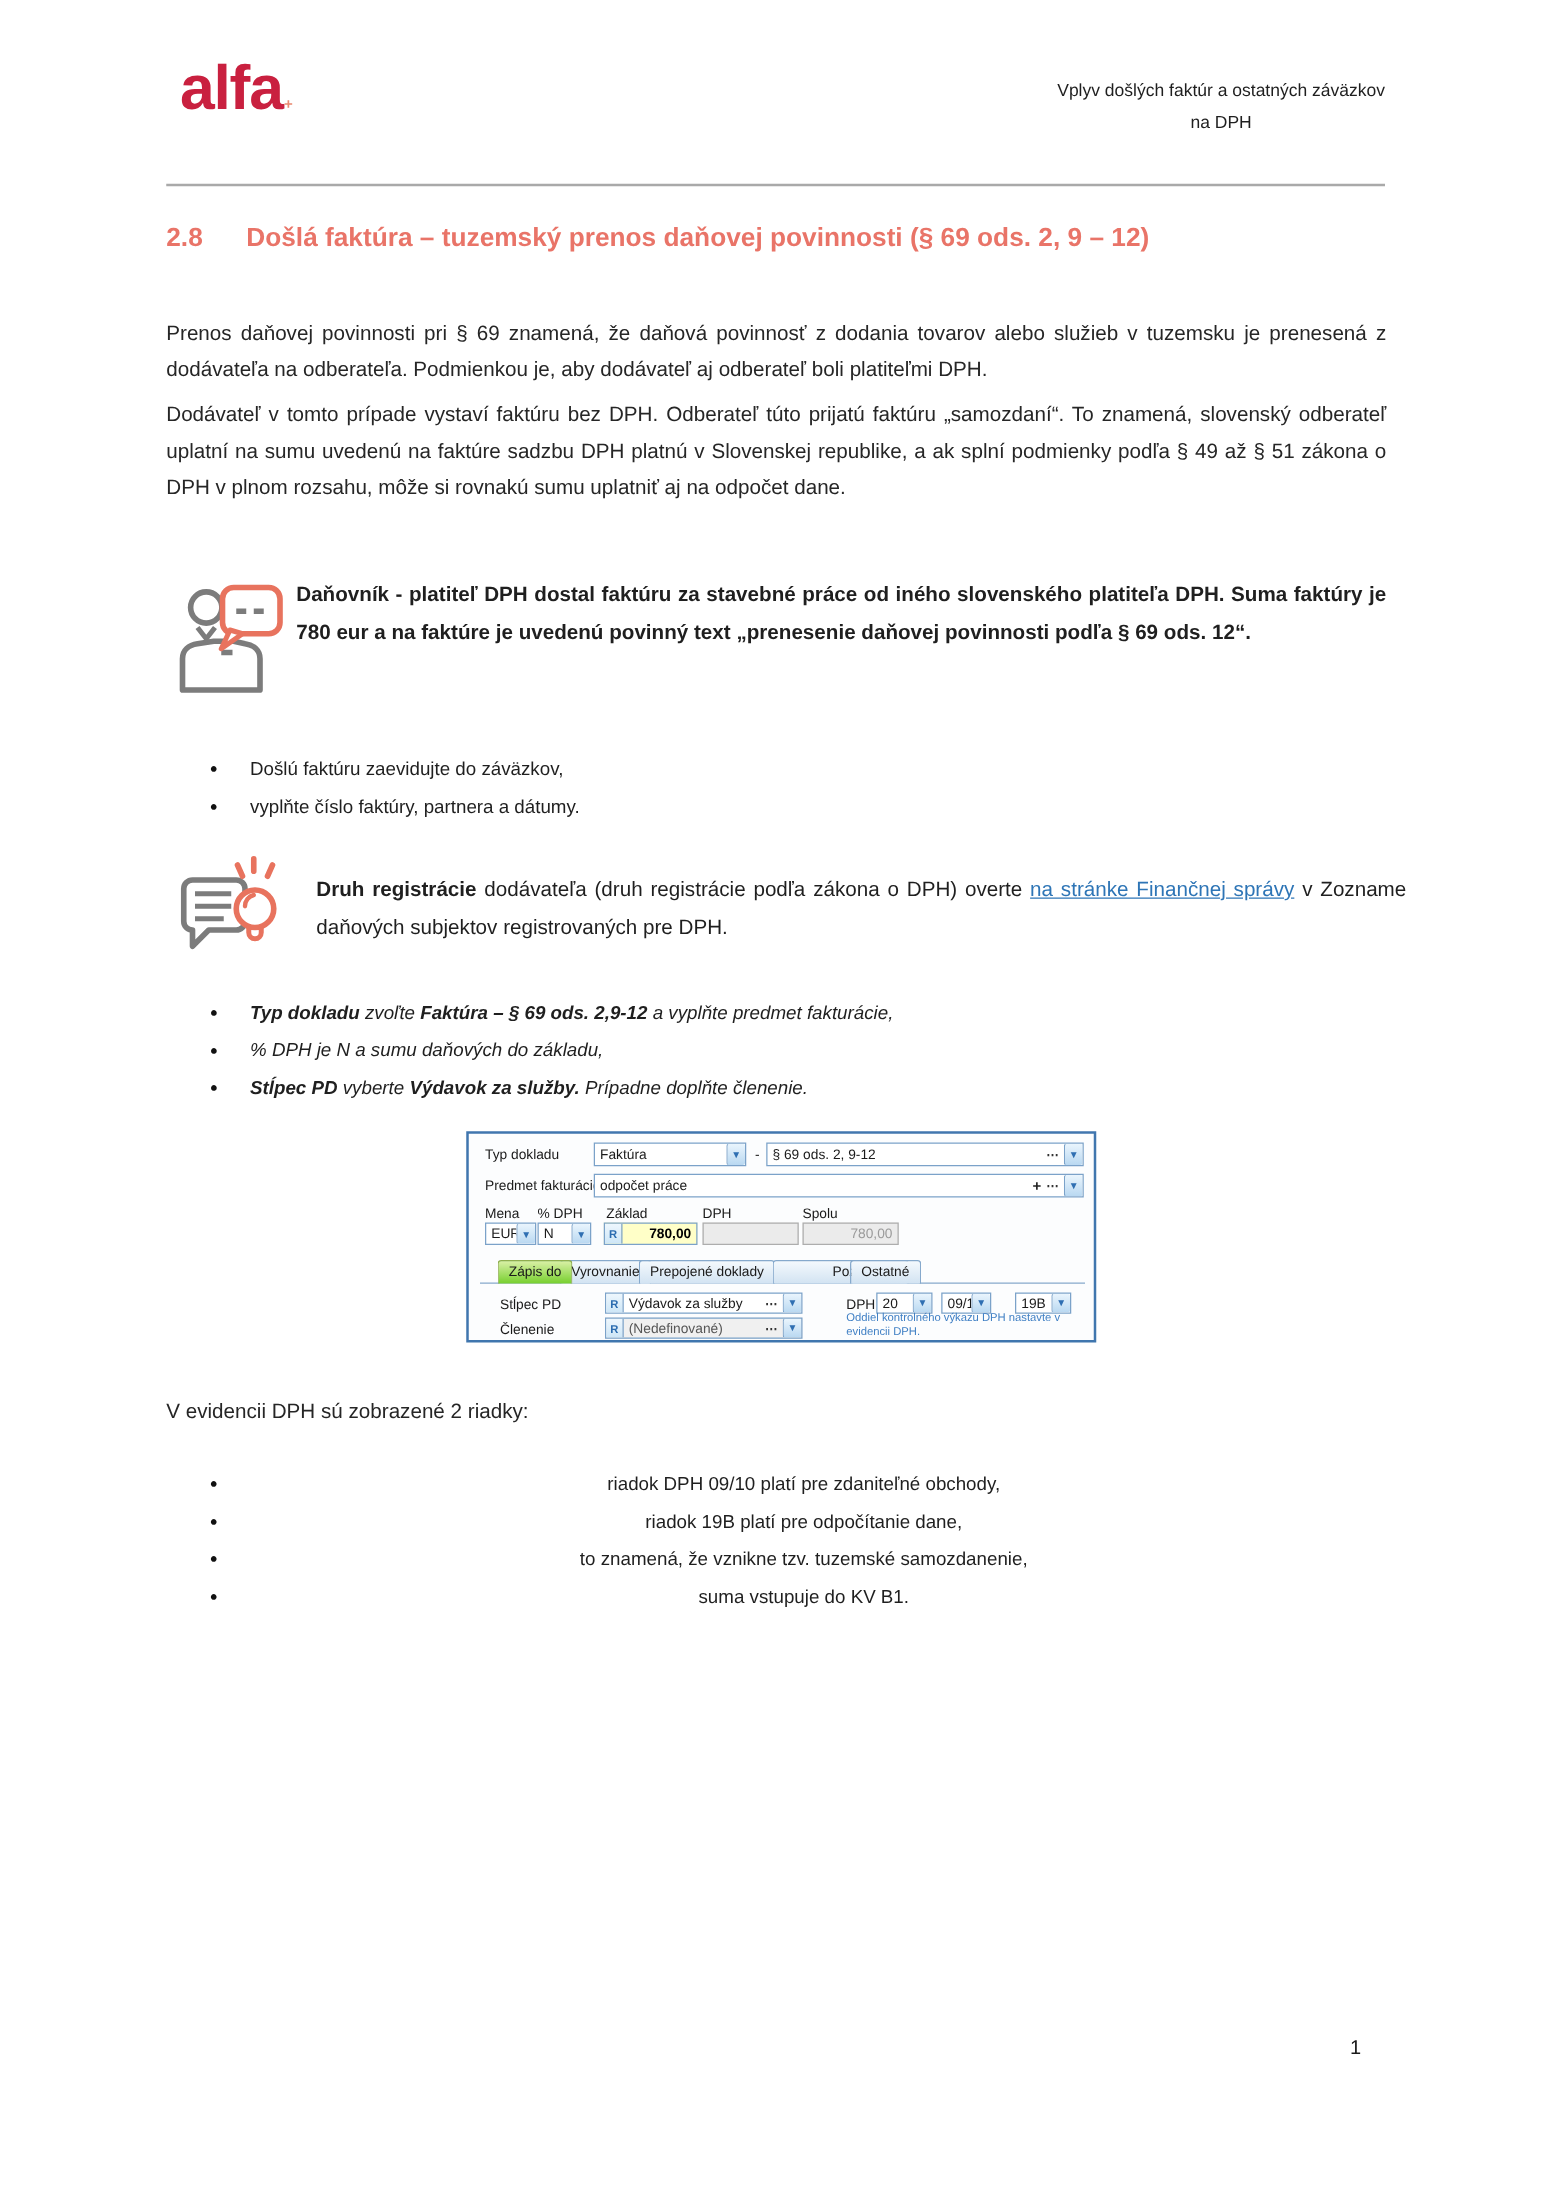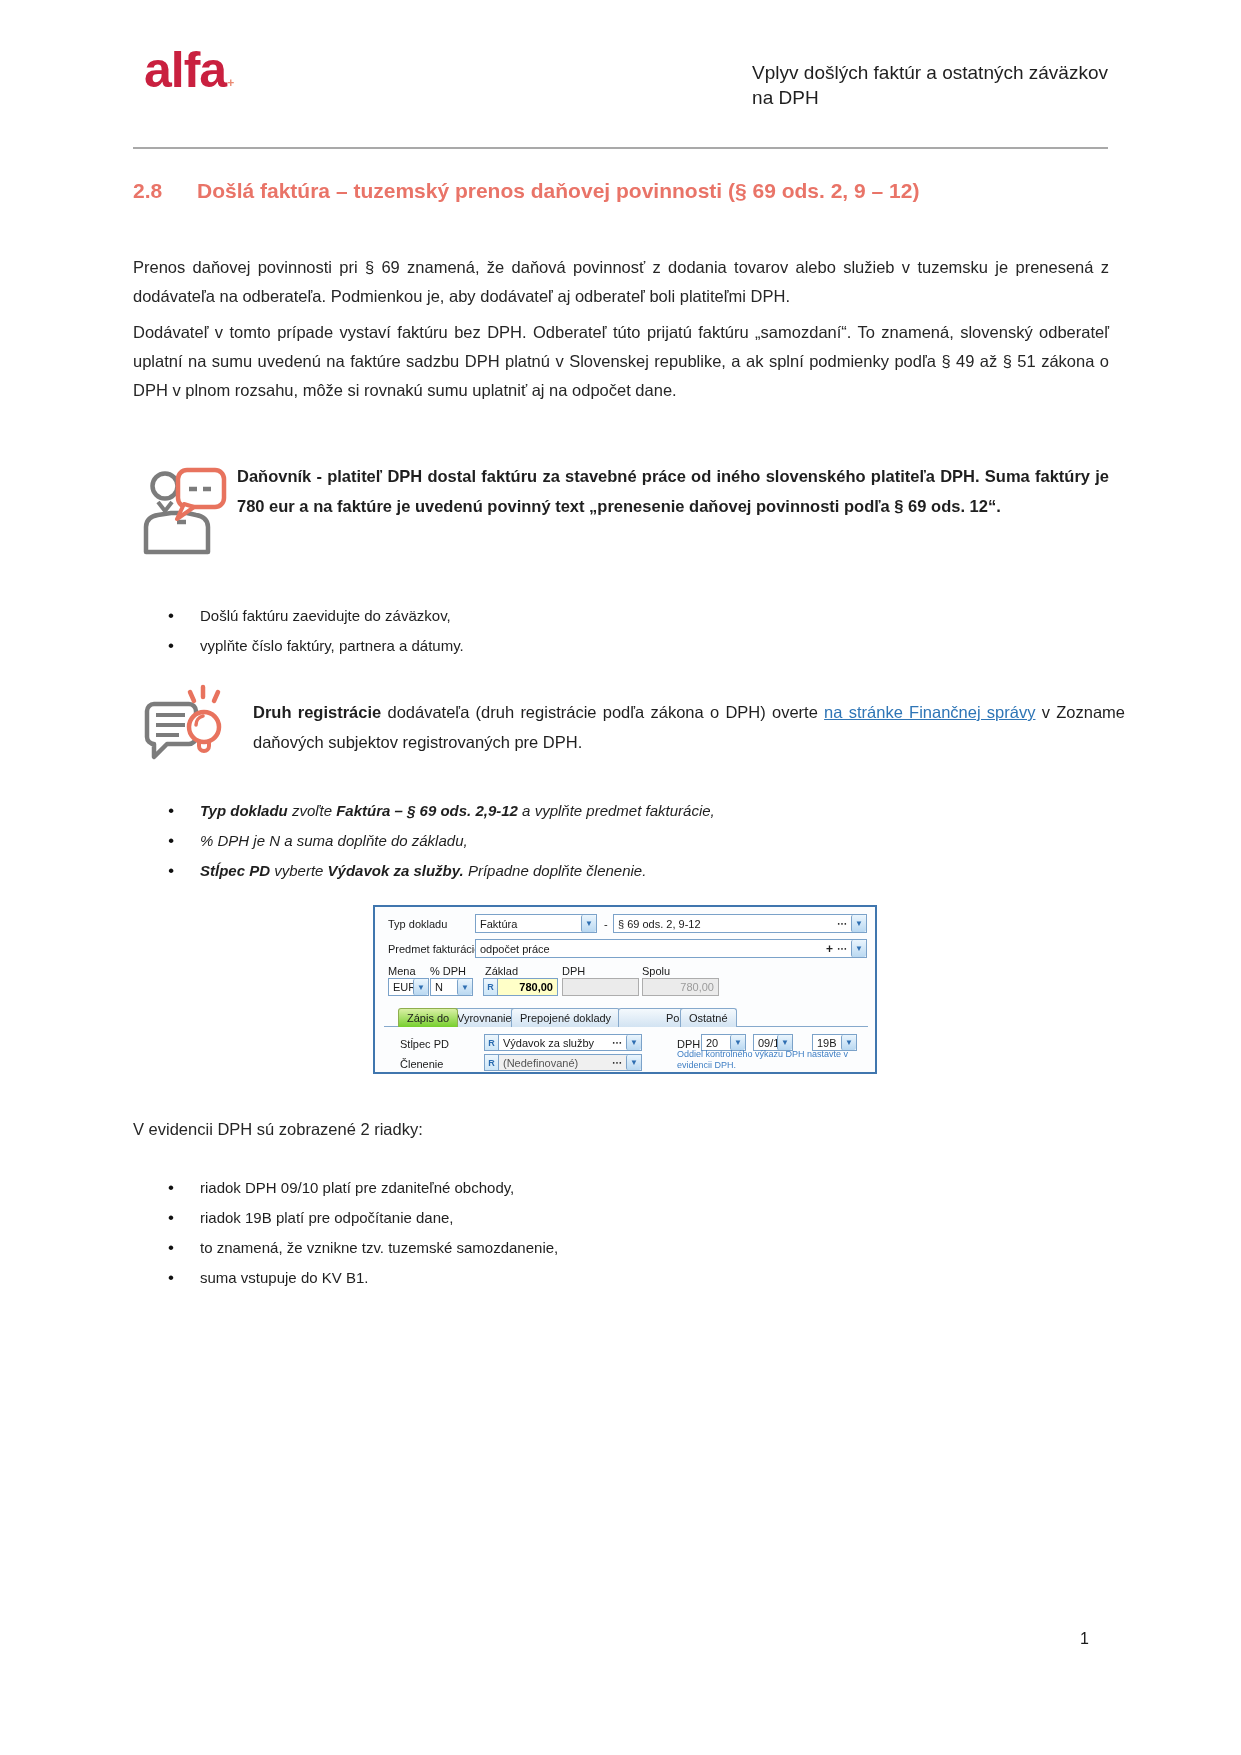--- a/index.html
+++ b/index.html
@@ -5,21 +5,21 @@
   html,body{margin:0;padding:0;}
   body{
     width:1241px;height:1755px;position:relative;background:#ffffff;
     font-family:"Liberation Sans", sans-serif;color:#2b2b2b;
   }
   .abs{position:absolute;}
 
   
   .logo{left:144px;top:40px;font-size:50px;font-weight:bold;letter-spacing:-1px;color:#c9203f;line-height:60px;}
   .logo .plus{color:#ea8a72;}
-  .hdr-right{right:133px;top:60px;text-align:left;font-size:19px;line-height:25px;color:#1f1f1f;}
+  .hdr-right{right:133px;top:60px;text-align:center;font-size:14px;line-height:25px;color:#1f1f1f;}
   .hrule{left:133px;width:975px;top:147px;height:2px;background:#a9a9a9;}
 
   
   .sec{left:133px;top:179px;font-size:21px;font-weight:bold;color:#e97468;white-space:nowrap;}
   .sec .num{display:inline-block;width:64px;}
 
   
   .para{left:133px;width:976px;font-size:16.5px;line-height:29px;text-align:justify;color:#262626;}
   .p1{top:236px;}
   .p2{top:301px;}
@@ -31,21 +31,21 @@
   .note2-text{top:697px;margin-left:16px;}
   .note2-text b{font-weight:bold;}
   a.doclink{color:#2e75b6;text-decoration:underline;}
 
   
   ul.bullets{list-style:none;margin:0;padding:0;left:166px;width:920px;}
   ul.bullets li{position:relative;padding-left:34px;line-height:30px;font-size:15px;color:#1f1f1f;}
   ul.bullets li::before{content:"\2022";position:absolute;left:2px;top:0;font-size:17px;color:#111;}
   .bl1{top:601px;}
   .bl2{top:796px;}.bl2 li{line-height:29.5px;font-style:italic;}
-  .bl3{top:1173px;}.bl3 li{line-height:29px;}
+  .bl3{top:1173px;text-align:center;}.bl3 li{line-height:29px;}
 
   
   .evid{left:133px;top:1120px;font-size:16.5px;color:#262626;}
 
   
   .pagenum{right:152px;top:1630px;font-size:16px;color:#1a1a1a;}
 
   
   .shot{left:373px;top:905px;width:500px;height:165px;border:2px solid #4076ae;background:#fcfdfe;font-size:11px;color:#1a1a1a;}
   .shot *{box-sizing:border-box;}
@@ -115,21 +115,21 @@
     <path d="M62 67 v4 a5 5 0 0 0 10 0 v-4" stroke="#e8735e" stroke-width="4" stroke-linecap="round"></path>
     <path d="M53 17 l4 9 M66 12 v10 M81 17 l-4 9" stroke="#e8735e" stroke-width="4.5" stroke-linecap="round"></path>
   </svg>
 </div>
 <div class="abs note-text note2-text">
   <b>Druh registrácie</b><span> dodávateľa (druh registrácie podľa zákona o DPH) overte </span><a class="doclink" href="#">na stránke Finančnej správy</a><span> v Zozname daňových subjektov registrovaných pre DPH.</span>
 </div>
 
 <ul class="abs bullets bl2">
   <li><b>Typ dokladu</b><span> zvoľte </span><b>Faktúra – § 69 ods. 2,9-12</b><span> a vyplňte predmet fakturácie,</span></li>
-  <li><span>% DPH je N a suma doplňte do základu,</span></li>
+  <li><span>% DPH je N a sumu daňových do základu,</span></li>
   <li><b>Stĺpec PD</b><span> vyberte </span><b>Výdavok za služby.</b><span> Prípadne doplňte členenie.</span></li>
 </ul>
 
 <div class="abs shot">
 
   <span class="lbl" style="left:13px;top:11px;">Typ dokladu</span>
   <div class="fld" style="left:100px;top:7px;width:122px;">
     <span class="val">Faktúra</span>
     <span class="dd">▼</span>
   </div>

